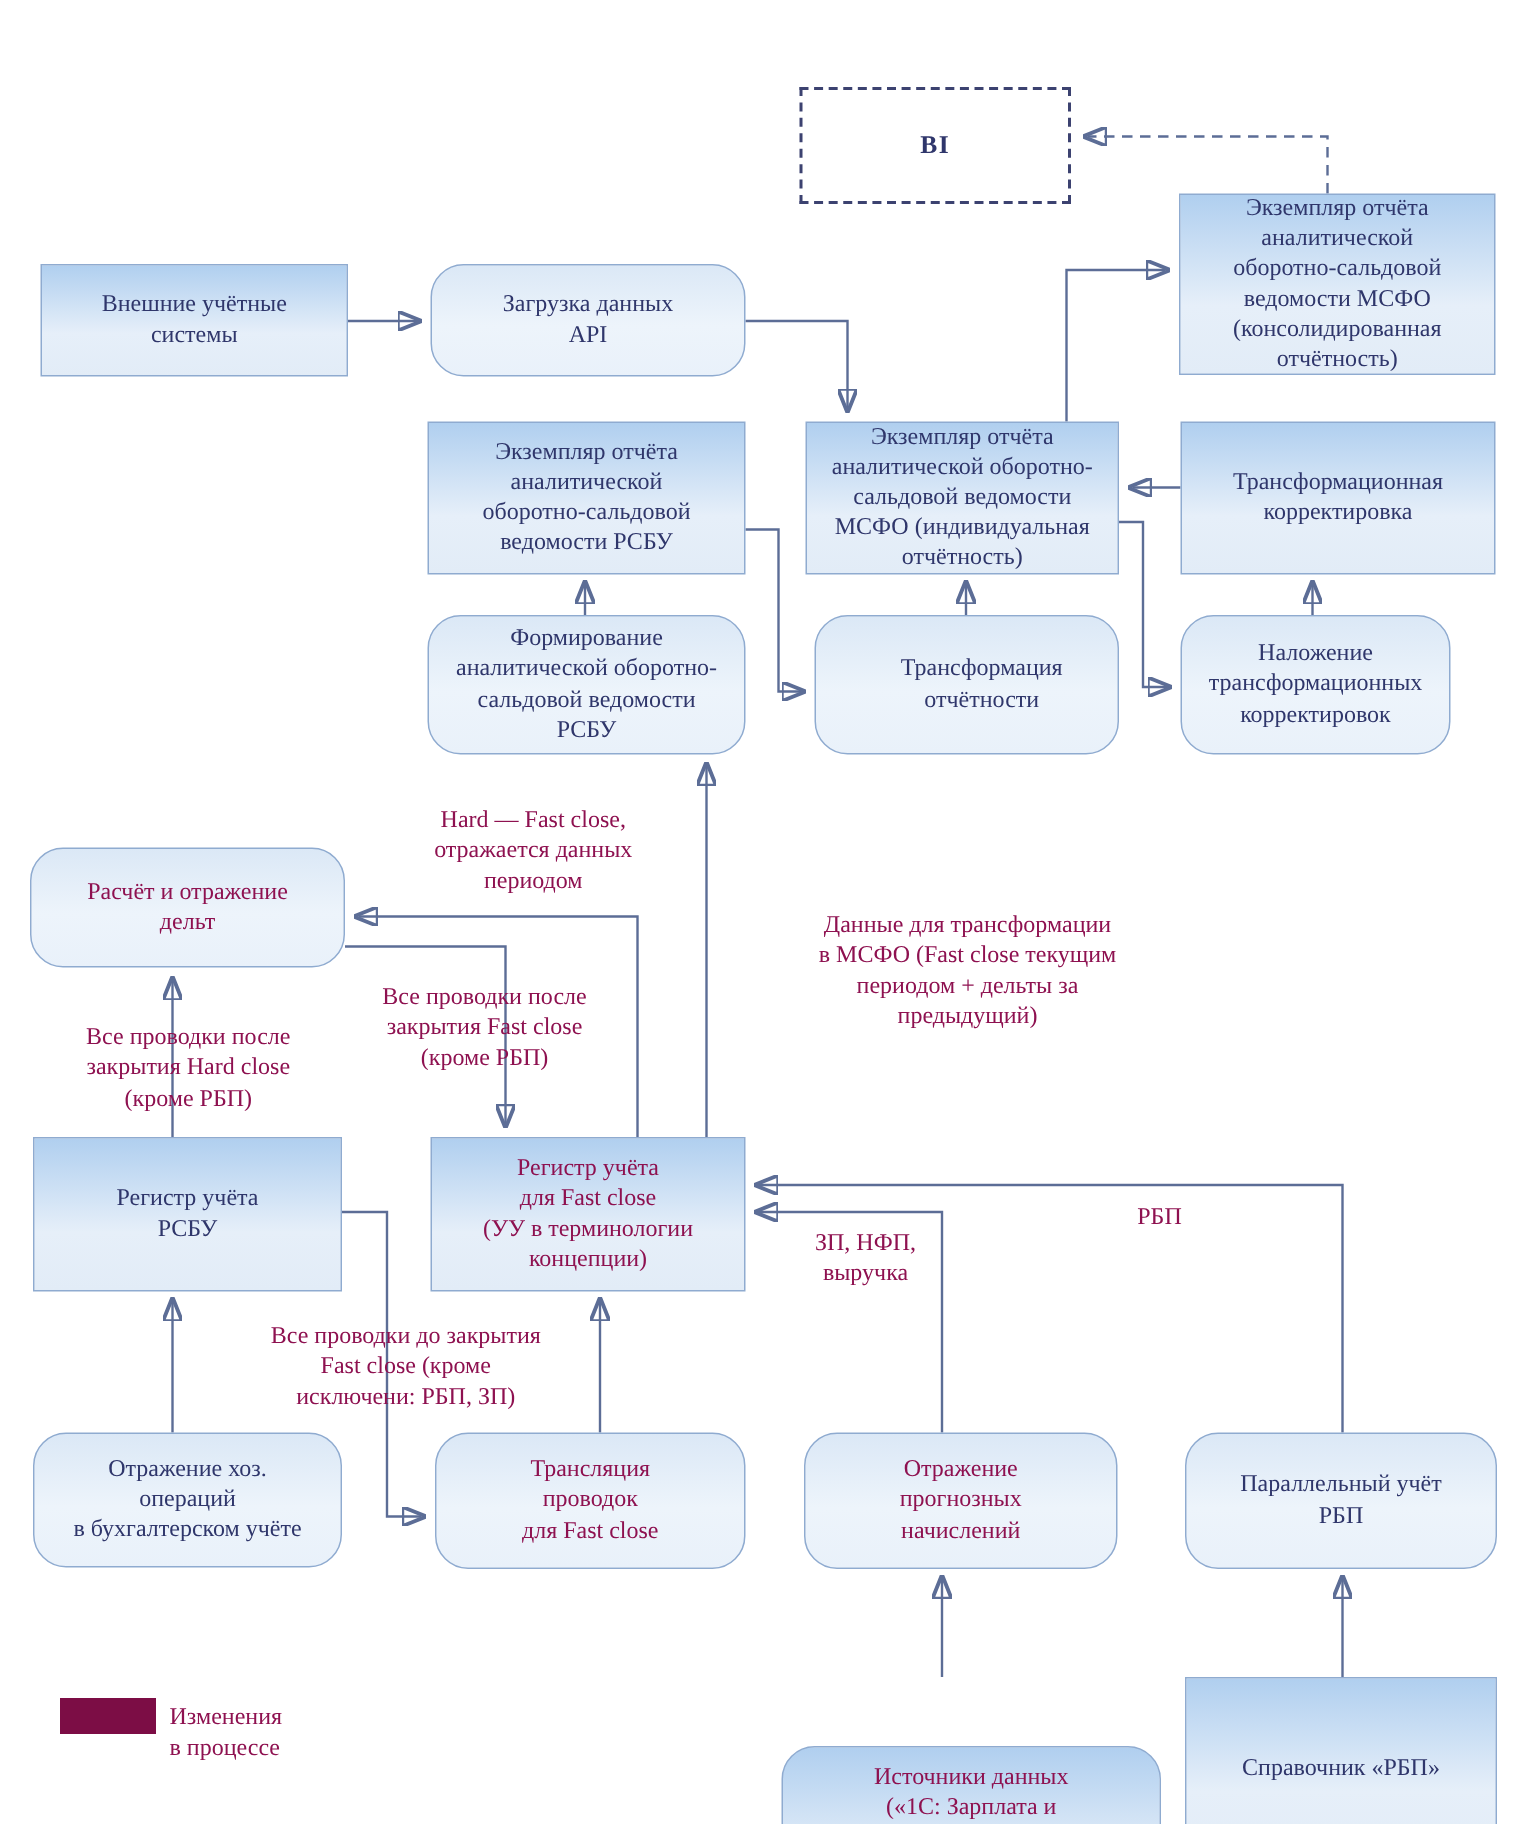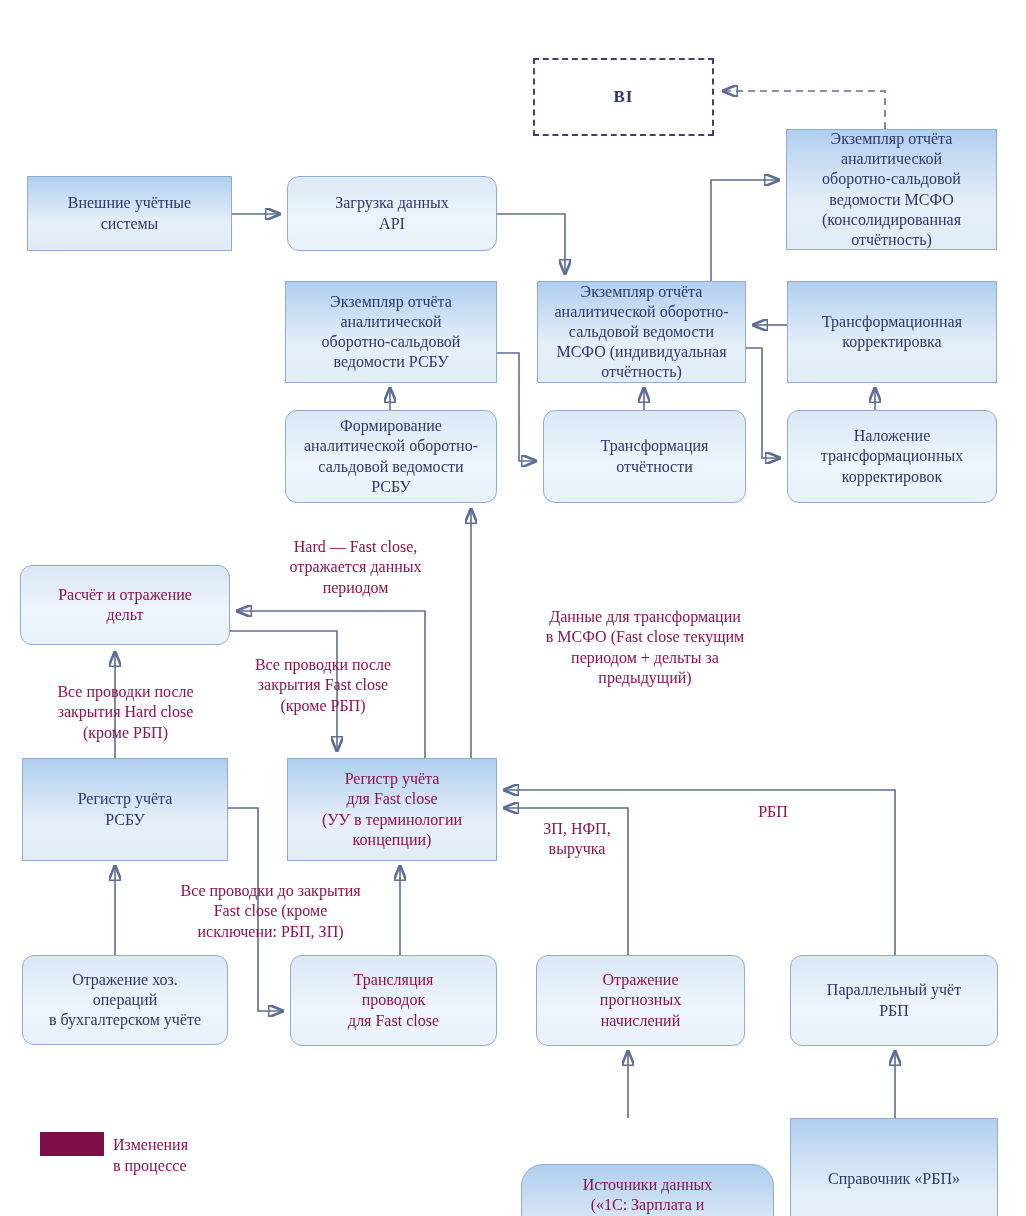--- a/index.html
+++ b/index.html
@@ -25,21 +25,21 @@
   #edges path.dashed{stroke-dasharray:7 5;}
   .arrowhead{fill:var(--line);}
   .node{
     position:absolute;display:flex;align-items:center;justify-content:center;
     text-align:center;color:var(--box-text);font-size:16px;line-height:1.26;
     white-space:pre-line;box-sizing:border-box;padding:2px 4px;
     border:1.5px solid var(--box-border);
     background:linear-gradient(to bottom,var(--rect-top),var(--rect-bottom) 62%,#e2ecf7);
   }
   .node.round{
-    border-radius:12px;
+    border-radius:22px;
     background:linear-gradient(to bottom,var(--round-top),var(--round-bottom) 55%,#e9f1fa);
   }
   .node.changed{color:var(--changed-text);}
   .node.dashed-box{
     background:#ffffff;border:2px dashed var(--bi-border);
     font-size:17px;font-weight:bold;letter-spacing:1px;
   }
   .edge-label{
     position:absolute;color:var(--changed-text);font-size:16px;line-height:1.28;
     text-align:center;white-space:pre-line;
@@ -114,21 +114,21 @@
 корректировка</div>
 
   <div class="node round" style="left:285px;top:372px;width:212px;height:93px;">Формирование
 аналитической оборотно-
 сальдовой ведомости
 РСБУ</div>
 
   <div class="node round" style="left:543px;top:372px;width:203px;height:93px;padding-left:24px;">Трансформация
 отчётности</div>
 
-  <div class="node round" style="left:787px;top:372px;width:210px;height:93px;">Наложение
+  <div class="node round" style="left:787px;top:372px;width:180px;height:93px;">Наложение
 трансформационных
 корректировок</div>
 
   <div class="node round changed" style="left:20px;top:527px;width:210px;height:80px;">Расчёт и отражение
 дельт</div>
 
   <div class="node" style="left:22px;top:720px;width:206px;height:103px;">Регистр учёта
 РСБУ</div>
 
   <div class="node changed" style="left:287px;top:720px;width:210px;height:103px;">Регистр учёта

